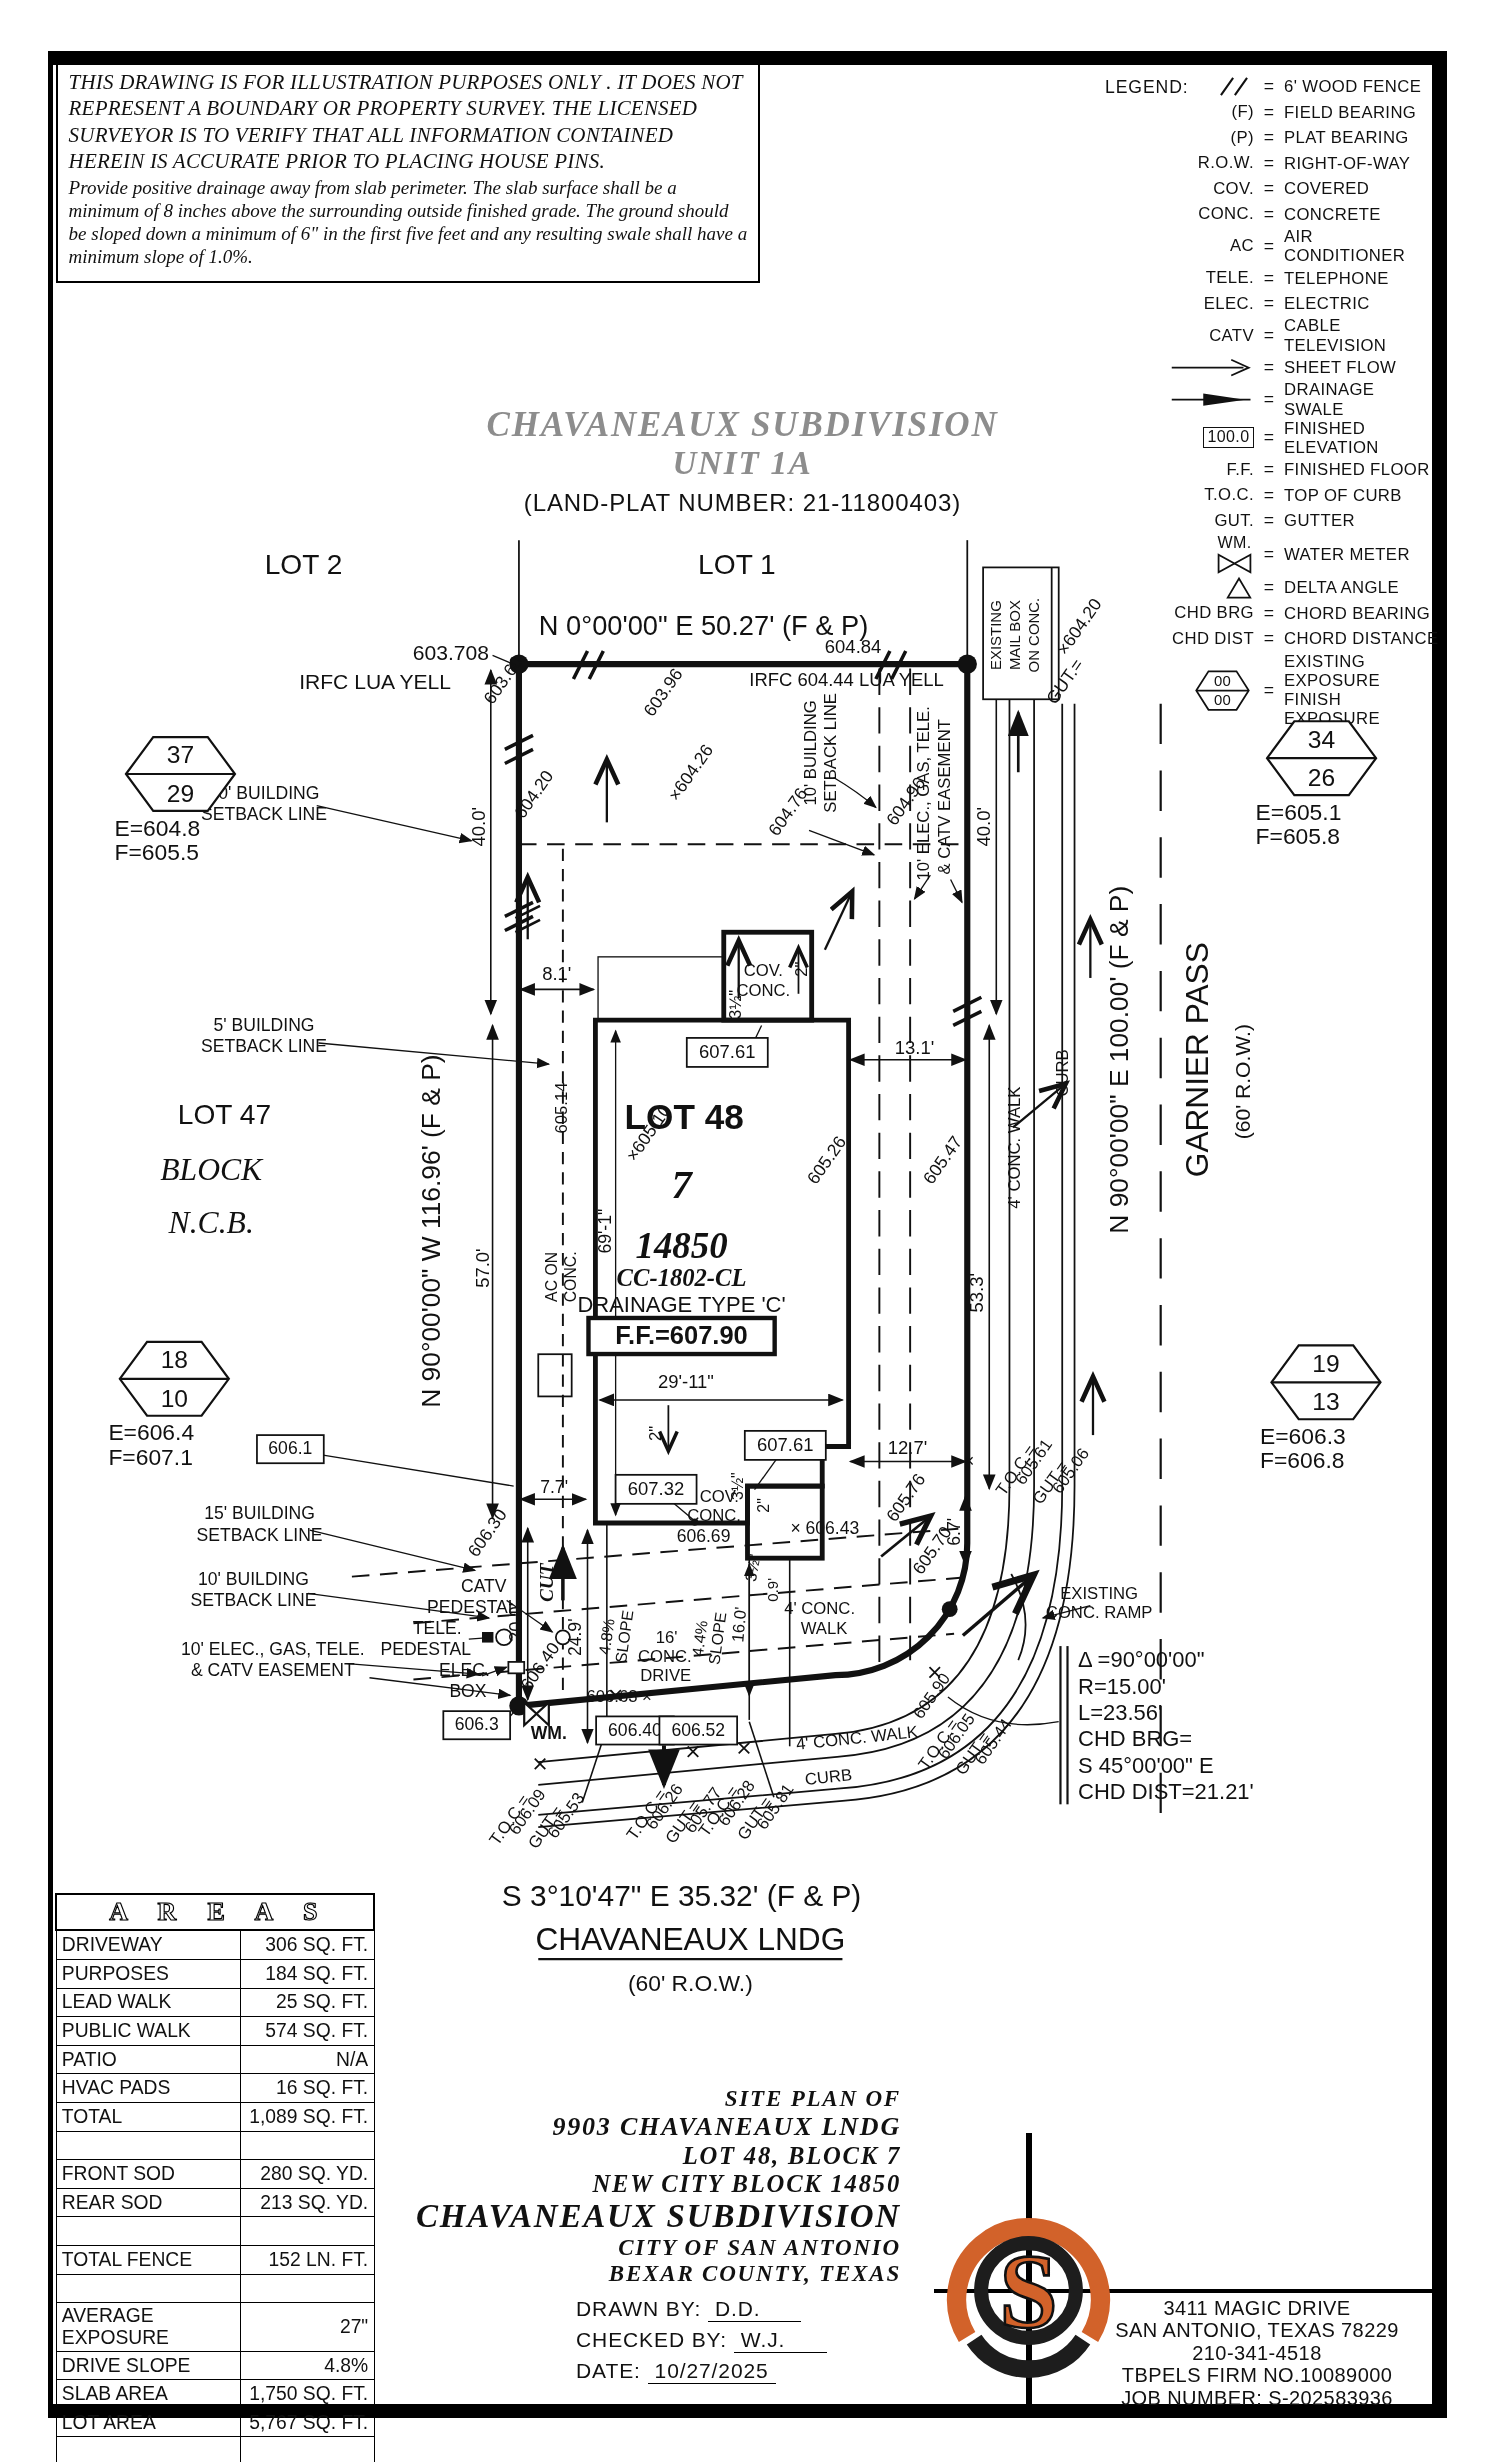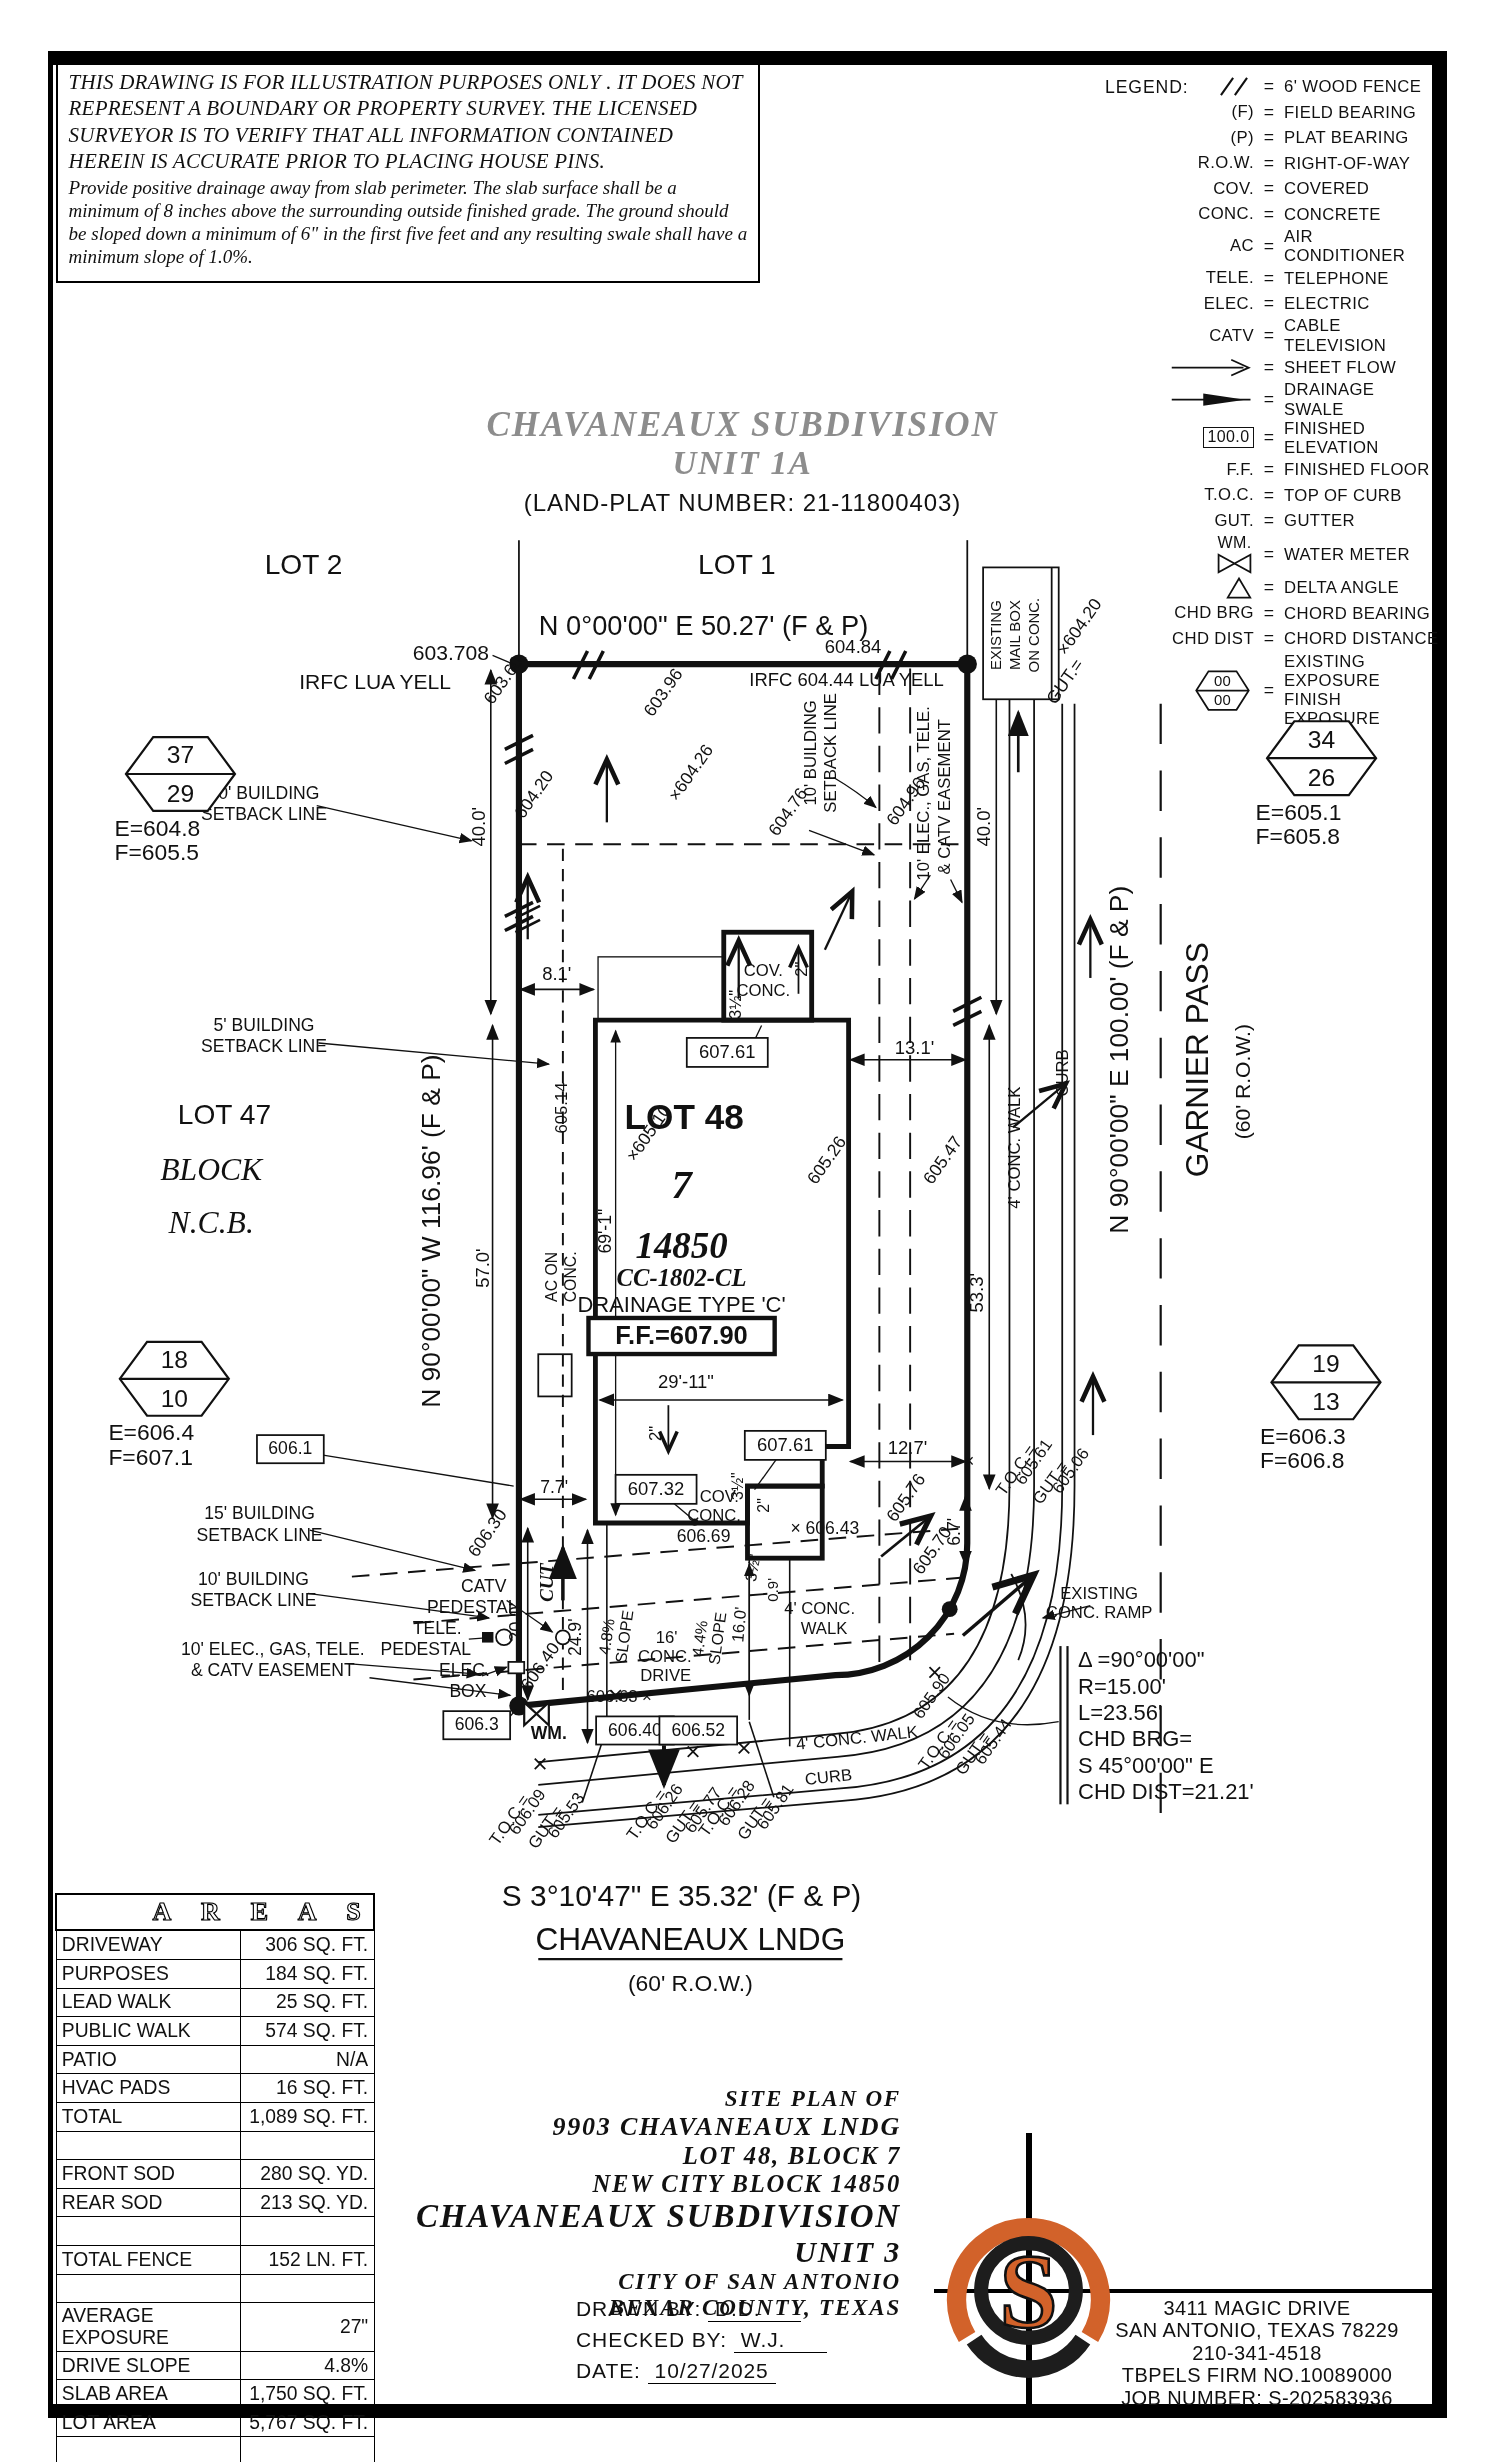--- a/index.html
+++ b/index.html
@@ -26,21 +26,21 @@
   .north{left:762px;top:176px;width:306px;text-align:center;}
   .north-label{font-size:32px;letter-spacing:7px;margin-top:1.8px;}
   .north-scale{font-size:24.6px;letter-spacing:1.8px;margin-top:3.5px;}
   
   .plathdr{left:485px;top:405px;width:515px;text-align:center;}
   .plathdr .l1{font-family:"Liberation Serif",serif;font-style:italic;font-weight:600;font-size:35px;color:#8d8d8d;letter-spacing:1.8px;}
   .plathdr .l2{font-family:"Liberation Serif",serif;font-style:italic;font-weight:600;font-size:33px;color:#8d8d8d;letter-spacing:1.8px;}
   .plathdr .l3{font-size:24px;color:#111;margin-top:7px;letter-spacing:0.9px;}
   
   .areas{left:55px;top:1893px;width:320px;border-collapse:collapse;}
-  .areas th{border:2.6px solid #000;font-family:"Liberation Serif",serif;font-weight:bold;font-size:26px;letter-spacing:12.3px;color:#fff;-webkit-text-stroke:1.1px #000;text-shadow:0 0 0.9px #000;padding:1.8px 0 2.6px 8.8px;text-align:right;}
+  .areas th{border:2.6px solid #000;font-family:"Liberation Serif",serif;font-weight:bold;font-size:26px;letter-spacing:12.3px;color:#fff;-webkit-text-stroke:1.1px #000;text-shadow:0 0 0.9px #000;padding:1.8px 0 2.6px 8.8px;}
   .areas td{border:1.8px solid #000;font-size:19.3px;padding:1.8px 5.3px;height:24px;}
   .a-l{width:58%;}
   .a-v{text-align:right;white-space:nowrap;margin-left:18px;}
   
   .titleblock{left:409px;top:2086px;width:492px;text-align:center;font-family:"Liberation Serif",serif;font-style:italic;font-weight:bold;}
   .tb-line{letter-spacing:1.8px;text-align:right;}
   .tb-0{font-size:23px;} .tb-1{font-size:26px;} .tb-2{font-size:24.6px;} .tb-3{font-size:24.6px;}
   .tb-4{font-size:33px;} .tb-5{font-size:30px;} .tb-6{font-size:23px;} .tb-7{font-size:23px;}
   .drawnby{left:576px;top:2297px;width:299px;font-size:21px;font-family:"Liberation Sans",sans-serif;}
   .drawnby div{margin-bottom:6.2px;letter-spacing:0.9px;}
@@ -647,21 +647,20 @@
       </tbody>
   </table>
 
   <div class="abs titleblock">
     <div>
         <div class="tb-line tb-0">SITE PLAN OF</div>
         <div class="tb-line tb-1">9903 CHAVANEAUX LNDG</div>
         <div class="tb-line tb-2">LOT 48, BLOCK 7</div>
         <div class="tb-line tb-3">NEW CITY BLOCK 14850</div>
         <div class="tb-line tb-4">CHAVANEAUX SUBDIVISION</div>
-        <div class="tb-line tb-5">UNIT 3</div>
         <div class="tb-line tb-6">CITY OF SAN ANTONIO</div>
         <div class="tb-line tb-7">BEXAR COUNTY, TEXAS</div>
       </div>
   </div>
   <div class="abs drawnby">
     <div><span>DRAWN BY:</span> <span class="dval">D.D.</span></div>
     <div><span>CHECKED BY:</span> <span class="dval">W.J.</span></div>
     <div><span>DATE:</span> <span class="dval">10/27/2025</span></div>
   </div>
 

